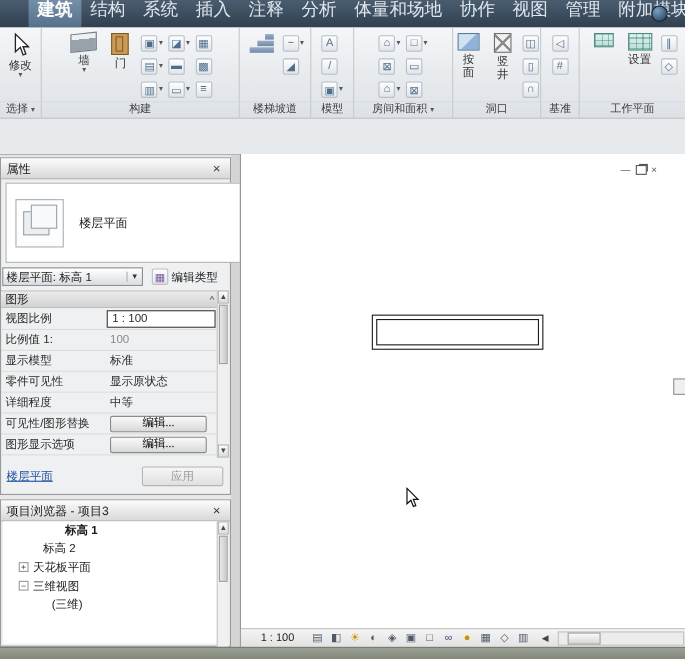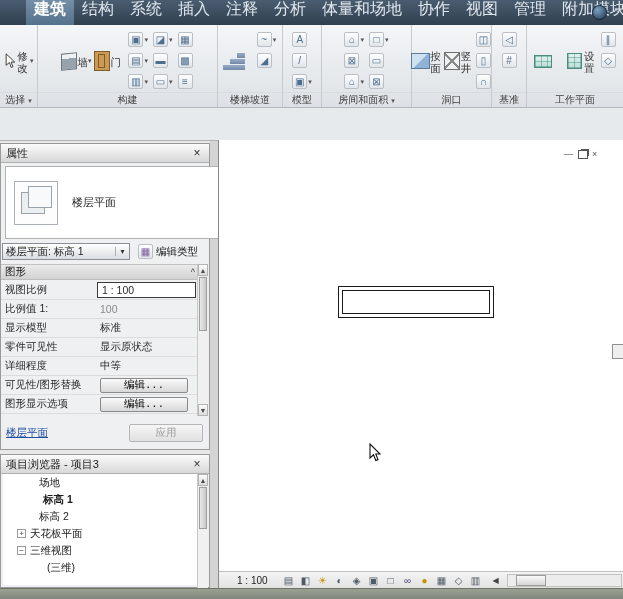--- a/index.html
+++ b/index.html
@@ -15,21 +15,21 @@
 .circle-ic{width:13px;height:13px;border-radius:50%;background:radial-gradient(circle at 35% 30%,#7aa0c4,#22384e);border:1px solid #142636}
 .chev-ic{color:#cfdae4;font-size:9px;line-height:9px}
 
 
 .ribbon{position:absolute;left:0;top:25px;width:623px;height:83px;display:flex;
   background:linear-gradient(#f4f6f8,#dde1e5);border-bottom:1px solid #b4b8bc;box-sizing:border-box}
 .rpanel{position:relative;height:100%;border-right:1px solid #c6cacd;box-sizing:border-box}
 .rcontent{position:absolute;top:3px;left:0;right:0;bottom:15px;display:flex;justify-content:center;gap:3px;padding-top:1px}
 .plabel{position:absolute;bottom:0;left:0;right:0;height:14px;line-height:14px;text-align:center;
   font-size:10px;color:#3c3c3c;border-top:1px solid #d8dce0;white-space:nowrap;overflow:hidden}
-.bb{display:flex;flex-direction:row;align-items:center;width:30px;padding-top:1px;font-size:10.5px;color:#333;line-height:12px;cursor:default}
+.bb{display:flex;flex-direction:column;align-items:center;width:30px;padding-top:1px;font-size:10.5px;color:#333;line-height:12px;cursor:default}
 .bb .blabel{margin-top:2px;text-align:center}
 .bb.narrow .blabel{width:12px;word-break:break-all}
 .dd{font-size:7px;color:#555;line-height:6px}
 .scol{display:flex;flex-direction:column;gap:2px;padding-top:1px}
 .sb{display:flex;align-items:center;gap:1px;height:19px;padding:0 1px}
 .si{width:15px;height:15px;display:flex;align-items:center;justify-content:center;font-size:10px;color:#4e6e8e;
   background:linear-gradient(#fefefe,#e1e5e9);border:1px solid #b9bfc5;border-radius:2px;box-sizing:border-box}
 
 .ic-wall{width:24px;height:17px;background:linear-gradient(180deg,#eef1f4 0 30%,#98a2ab 30%);border:1px solid #6e767e;transform:skewY(-6deg);box-sizing:border-box}
 .ic-door{width:16px;height:20px;background:#cd9a56;border:1px solid #7c5c2a;box-sizing:border-box;position:relative}
@@ -71,21 +71,21 @@
 .edittype{margin-left:4px;display:flex;align-items:center;gap:3px;padding:0 4px;height:17px;font-size:10.5px}
 .sechdr{position:absolute;left:0;top:120px;width:198px;height:16px;background:linear-gradient(#ebebeb,#d2d2d2);
   border-top:1px solid #c2c2c2;border-bottom:1px solid #bdbdbd;display:flex;align-items:center;padding:0 4px;box-sizing:border-box;font-size:10.5px}
 .sechdr .coll{margin-left:auto;font-size:9px;color:#444}
 .ptable{position:absolute;left:0;top:137px;width:198px}
 .prow{display:flex;height:18px;border-bottom:1px solid #dcdcdc;align-items:center}
 .plab{width:96px;padding-left:4px;font-size:10.5px;color:#2a2a2a;overflow:hidden;white-space:nowrap;box-sizing:border-box}
 .pval{flex:1;font-size:10.5px;padding-left:3px;color:#2a2a2a}
 .pval.inputbox{margin:1px 3px 1px 0;padding:0 0 0 4px;background:#fff;border:1px solid #3a3a3a;height:14px;line-height:14px}
 .pval.dis{color:#8a8a8a}
-.editbtn{width:88px;height:15px;font-size:10.5px;font-family:Liberation Mono, monospace;
+.editbtn{width:88px;height:15px;font-size:10.5px;font-family:Liberation Serif, serif;
   background:linear-gradient(#fafafa,#d8d8d8);border:1px solid #8a8a8a;border-radius:2px;line-height:12px;padding:0}
 .vscroll{position:absolute;right:1px;width:11px;background:#f0f0f0;border-left:1px solid #c8c8c8;box-sizing:border-box}
 .varrow{height:12px;text-align:center;font-size:7px;line-height:12px;color:#4a4a4a;background:linear-gradient(#fcfcfc,#dcdcdc);border:1px solid #b4b4b4;box-sizing:border-box}
 .vthumb{margin:1px;height:52px;background:linear-gradient(90deg,#e8e8e8,#c9c9c9);border:1px solid #9e9e9e}
 .props-foot{position:absolute;left:0;top:278px;width:210px;height:22px;display:flex;align-items:center}
 .helplink{margin-left:5px;color:#1f4fa0;text-decoration:underline;font-size:10.5px}
 .applybtn{margin-left:auto;margin-right:8px;width:74px;height:18px;font-size:10.5px;color:#9a9a9a;
   font-family:"Liberation Sans",sans-serif;background:linear-gradient(#f6f6f6,#e0e0e0);border:1px solid #b6b6b6;border-radius:2px}
 
 
@@ -428,22 +428,21 @@
       <button class="applybtn">应用</button>
     </div>
   </div>
 
   <div class="palette" style="top:454px;height:134px">
     <div class="pcap">
       <span>项目浏览器 - 项目3</span>
       <span class="cap-close">×</span>
     </div>
     <div class="tree">
-      <div class="titem" style="padding-left:36px">场地</div>
-      <div class="titem bold" style="padding-left:40px">标高 1</div>
+      <div class="titem bold" style="padding-left:56px">标高 1</div>
       <div class="titem" style="padding-left:36px">标高 2</div>
       <div class="titem" style="padding-left:14px">
         <span class="pm">+</span><span>天花板平面</span>
       </div>
       <div class="titem" style="padding-left:14px">
         <span class="pm">−</span><span>三维视图</span>
       </div>
       <div class="titem" style="padding-left:44px">(三维)</div>
     </div>
     <div class="vscroll" style="top:19px;height:114px">

